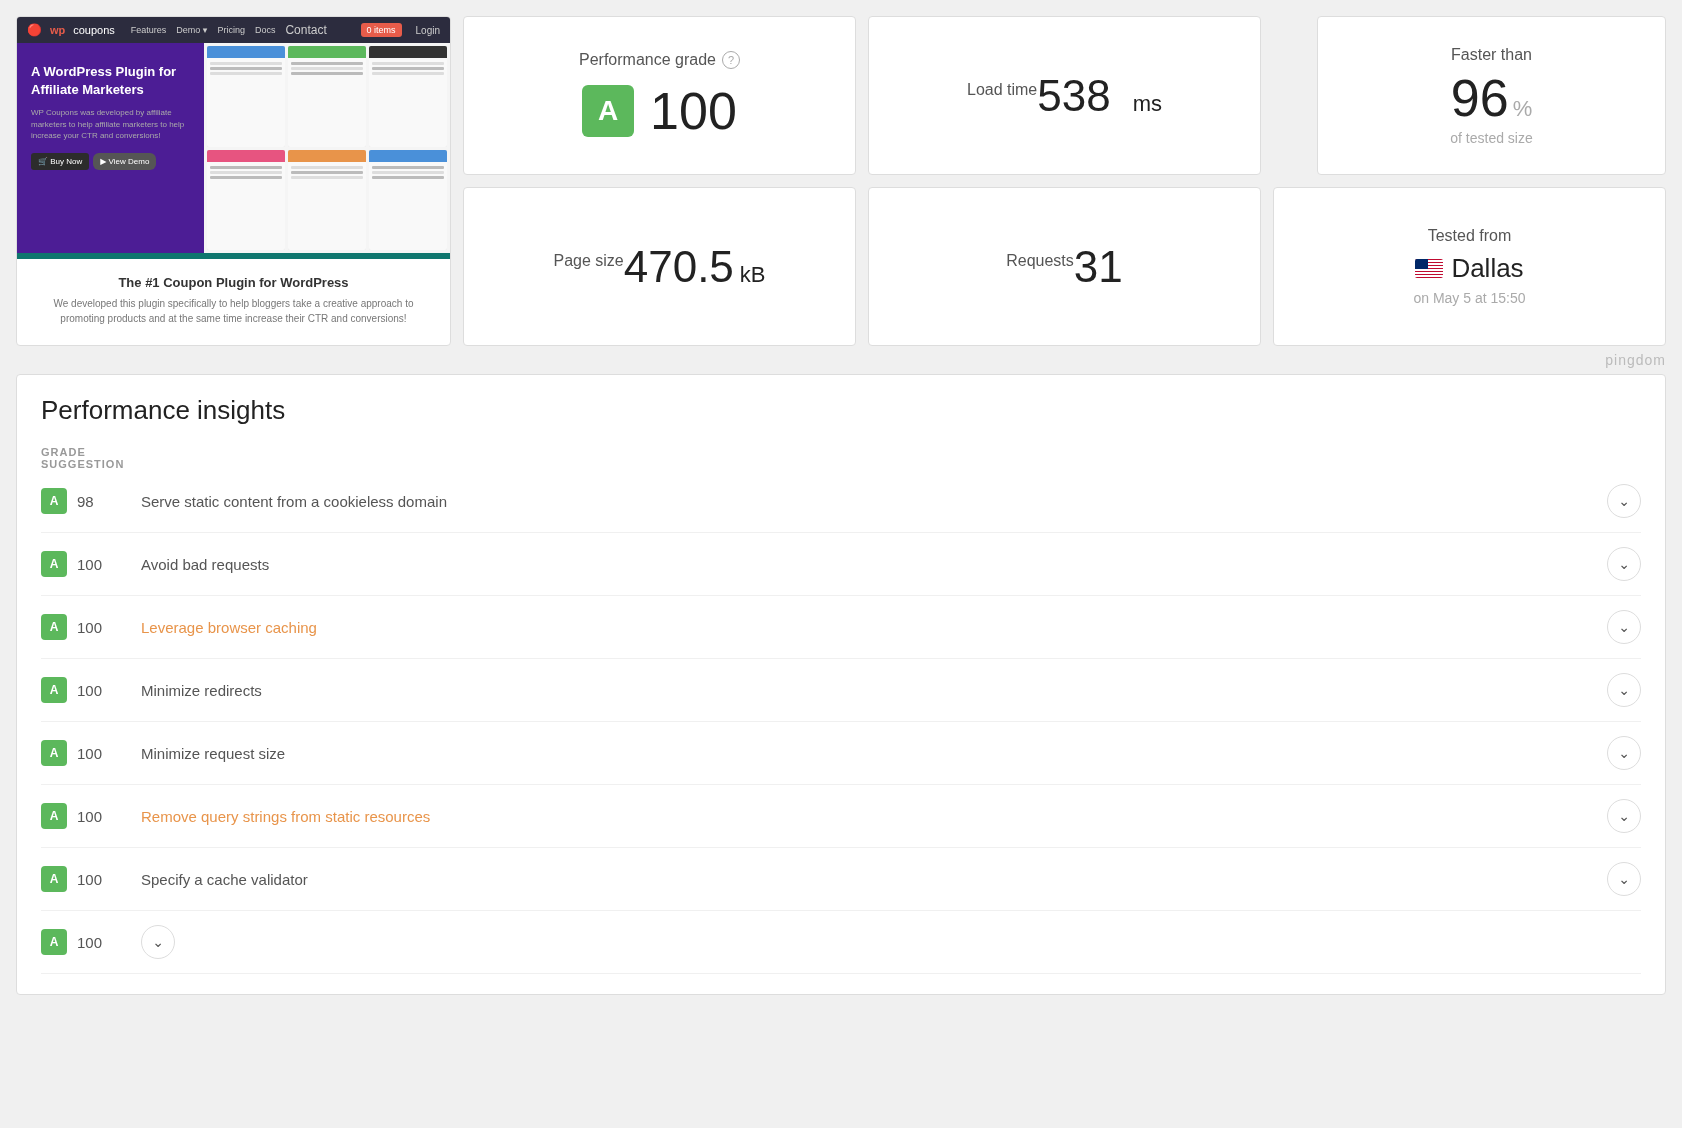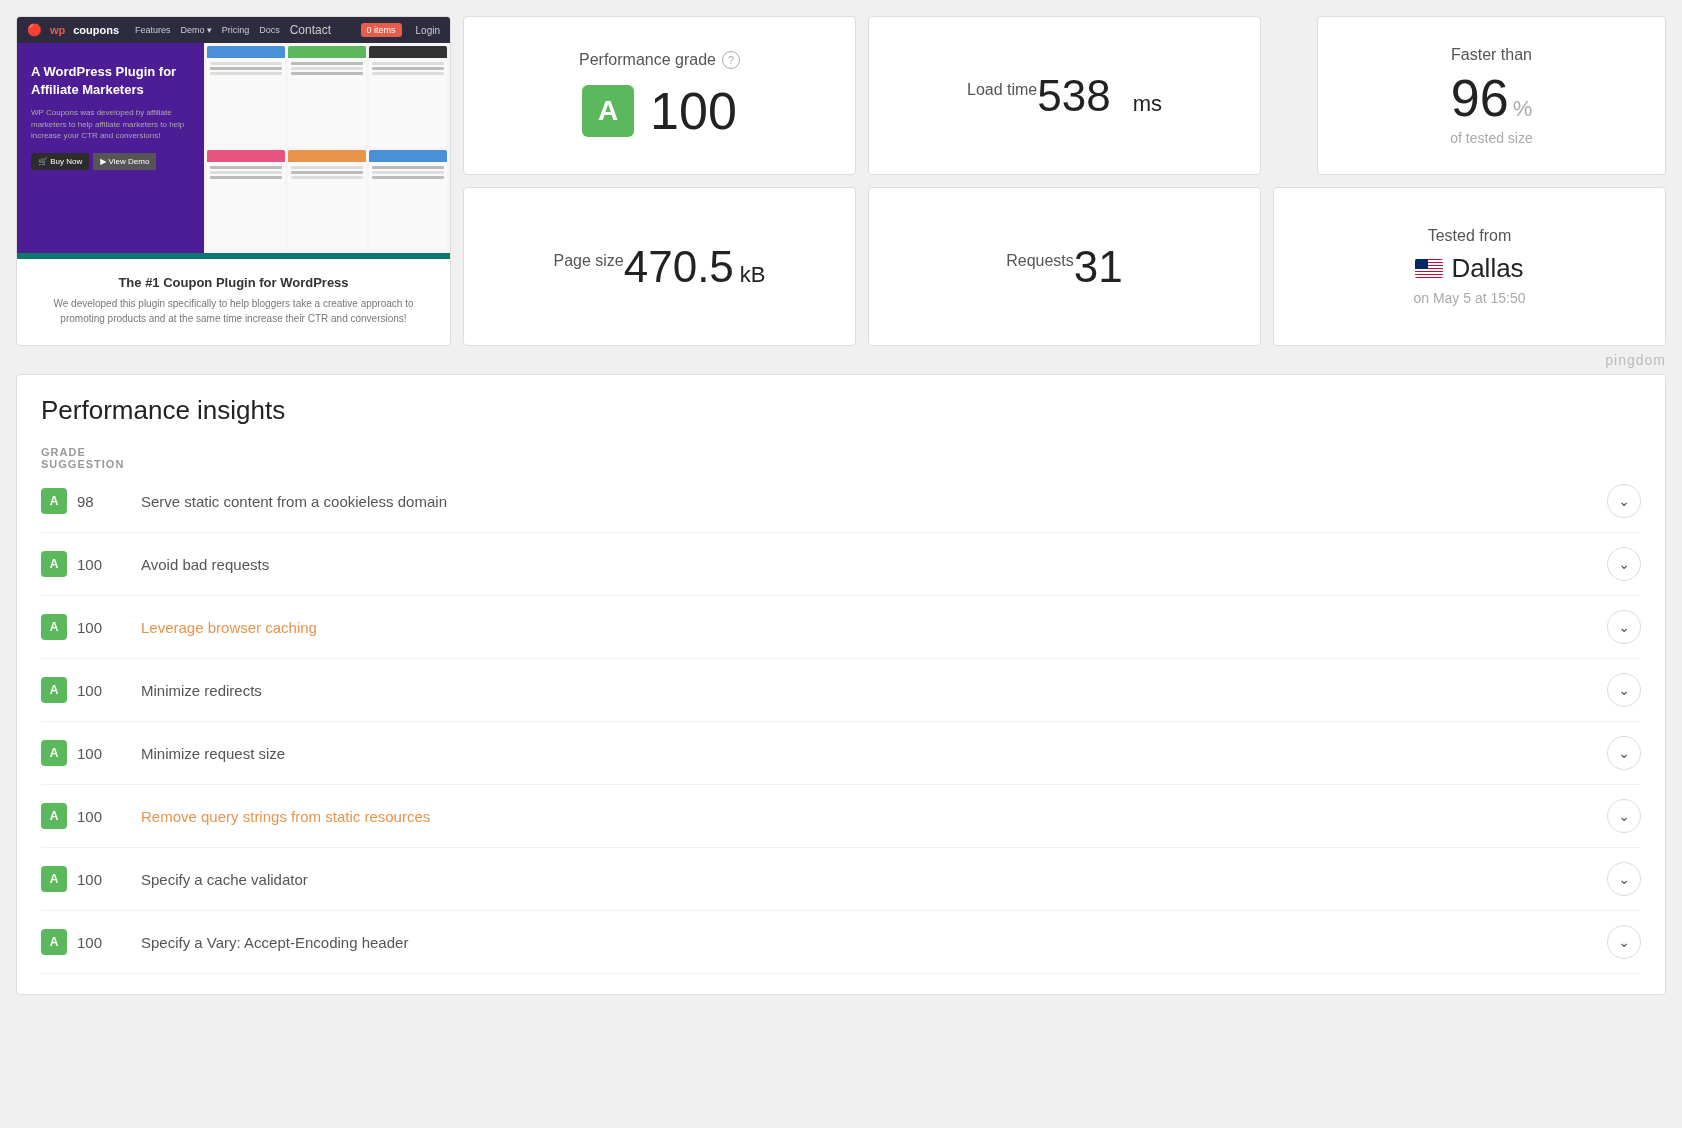--- a/index.html
+++ b/index.html
@@ -97,21 +97,21 @@
       font-size: 8px;
       padding: 4px 7px;
       border-radius: 3px;
     }
 
     .preview-left .btn-demo {
       background: #555;
       color: #fff;
       font-size: 8px;
       padding: 4px 7px;
-      border-radius: 0;
+      border-radius: 6px;
     }
 
     .preview-right {
       flex: 1;
       background: #f5f5f5;
       display: grid;
       grid-template-columns: 1fr 1fr 1fr;
       grid-template-rows: 1fr 1fr;
       gap: 3px;
       padding: 3px;
@@ -477,21 +477,21 @@
   </style>
 </head>
 <body>
 
 <div class="top-section">
 
   <div class="preview-card">
     <div class="site-header">
       <span style="color:#e85c4a; font-size:12px;">🔴</span>
       <span style="color:#e85c4a;font-size:11px;font-weight:bold;">wp</span>
-      <span style="color:#fff;font-size:11px;font-weight:bold;">coupons</span>
+      <span style="color:#fff;font-size:11px;font-weight:normal;">coupons</span>
       <div class="nav-links">
         <span style="color:#ccc;font-size:9px;">Features</span>
         <span style="color:#ccc;font-size:9px;">Demo ▾</span>
         <span style="color:#ccc;font-size:9px;">Pricing</span>
         <span style="color:#ccc;font-size:9px;">Docs</span>
         <span style="color:#ccc;font-size:12px;">Contact</span>
       </div>
       <span class="cart-btn">0 items</span>
       <span class="login-link">Login</span>
     </div>
@@ -684,17 +684,16 @@
           <span class="insight-score">100</span>
         </div>
         <span class="insight-suggestion">Specify a cache validator</span>
         <div class="insight-expand">⌄</div>
       </div>
       <div class="insight-row">
         <div class="insight-grade-col">
           <span class="insight-badge">A</span>
           <span class="insight-score">100</span>
         </div>
-        <span class="insight-suggestion">Specify a Vary: Accept-Encoding header</span>
         <div class="insight-expand">⌄</div>
       </div>
     </div>
 </div>
 
 </body></html>

